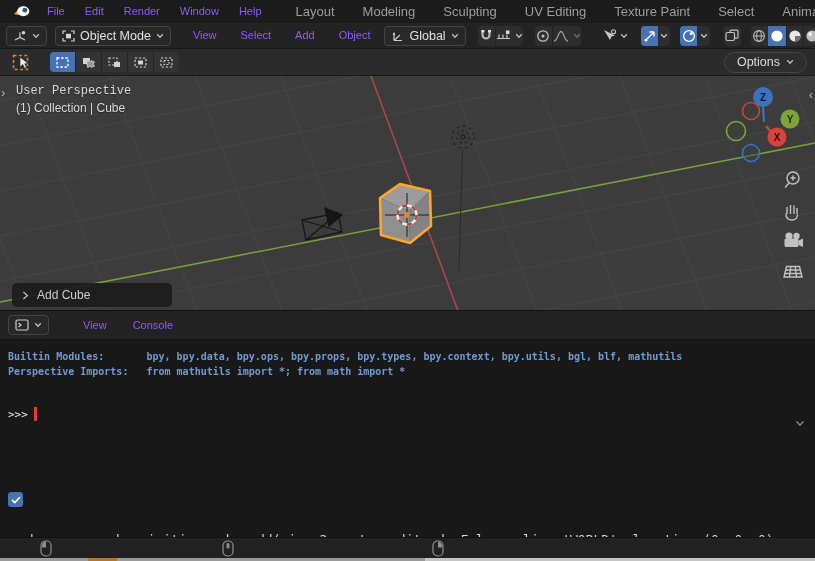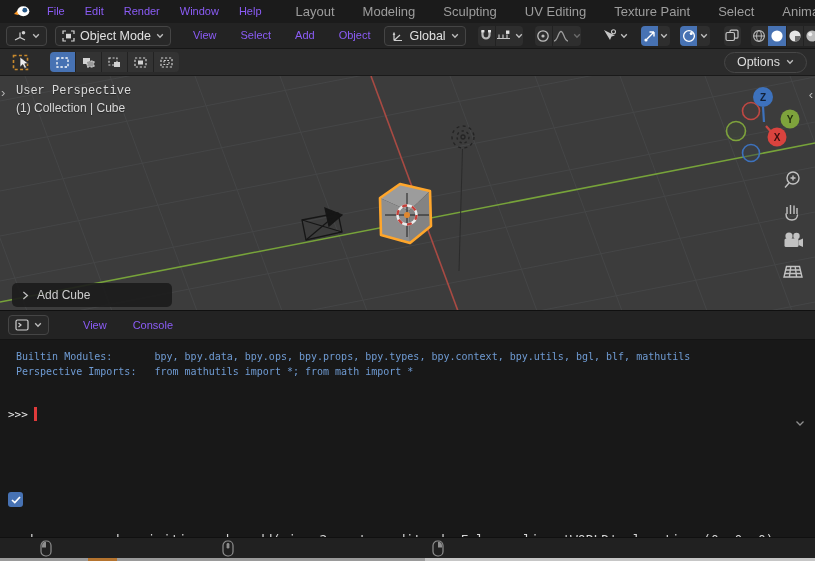--- a/index.html
+++ b/index.html
@@ -34,21 +34,21 @@
   .viewport{position:relative;height:235px;background:#3c3c3c;overflow:hidden;border-bottom:1px solid #101010;}
   .vp-text{position:absolute;left:16px;font-size:12px;color:#d9d9d9;text-shadow:0 1px 1px rgba(0,0,0,.4);}
   .edge-chev{position:absolute;color:#b5b5b5;font-size:13px;line-height:12px;}
   .op-panel{position:absolute;left:12px;top:207px;width:160px;height:24px;background:rgba(28,28,28,.92);
        border-radius:5px;display:flex;align-items:center;gap:8px;padding:0 10px;font-size:12px;color:#cccccc;}
   
   .conh{display:flex;align-items:center;height:29px;background:#232323;padding:0 8px;gap:6px;
        border-bottom:1px solid #141414;}
   .conbody{position:relative;height:197px;background:#181818;
        font-family:"DejaVu Sans Mono","Liberation Mono",monospace;}
-  .con-out{position:absolute;left:16px;top:9px;}
+  .con-out{position:absolute;left:8px;top:9px;font-weight:bold;}
   .con-line{font-size:10px;line-height:15px;white-space:pre;color:var(--console-blue);}
   .prompt-row{position:absolute;left:8px;top:67px;display:flex;align-items:center;}
   .prompt{font-size:11px;color:#ececec;letter-spacing:0;}
   .caret{display:inline-block;width:3px;height:14px;background:var(--cursor-red);margin-left:6px;}
   .con-chev{position:absolute;right:10px;top:80px;color:#8f8f8f;}
   .report{position:absolute;left:8px;top:150px;display:flex;align-items:flex-start;gap:7px;}
   .checkbox{width:15px;height:15px;border-radius:3px;background:var(--accent-blue);display:flex;
        align-items:center;justify-content:center;margin-top:2px;flex:0 0 auto;}
   .rep-lines{font-size:13px;line-height:20px;color:#d6d6d6;white-space:pre;}
   

